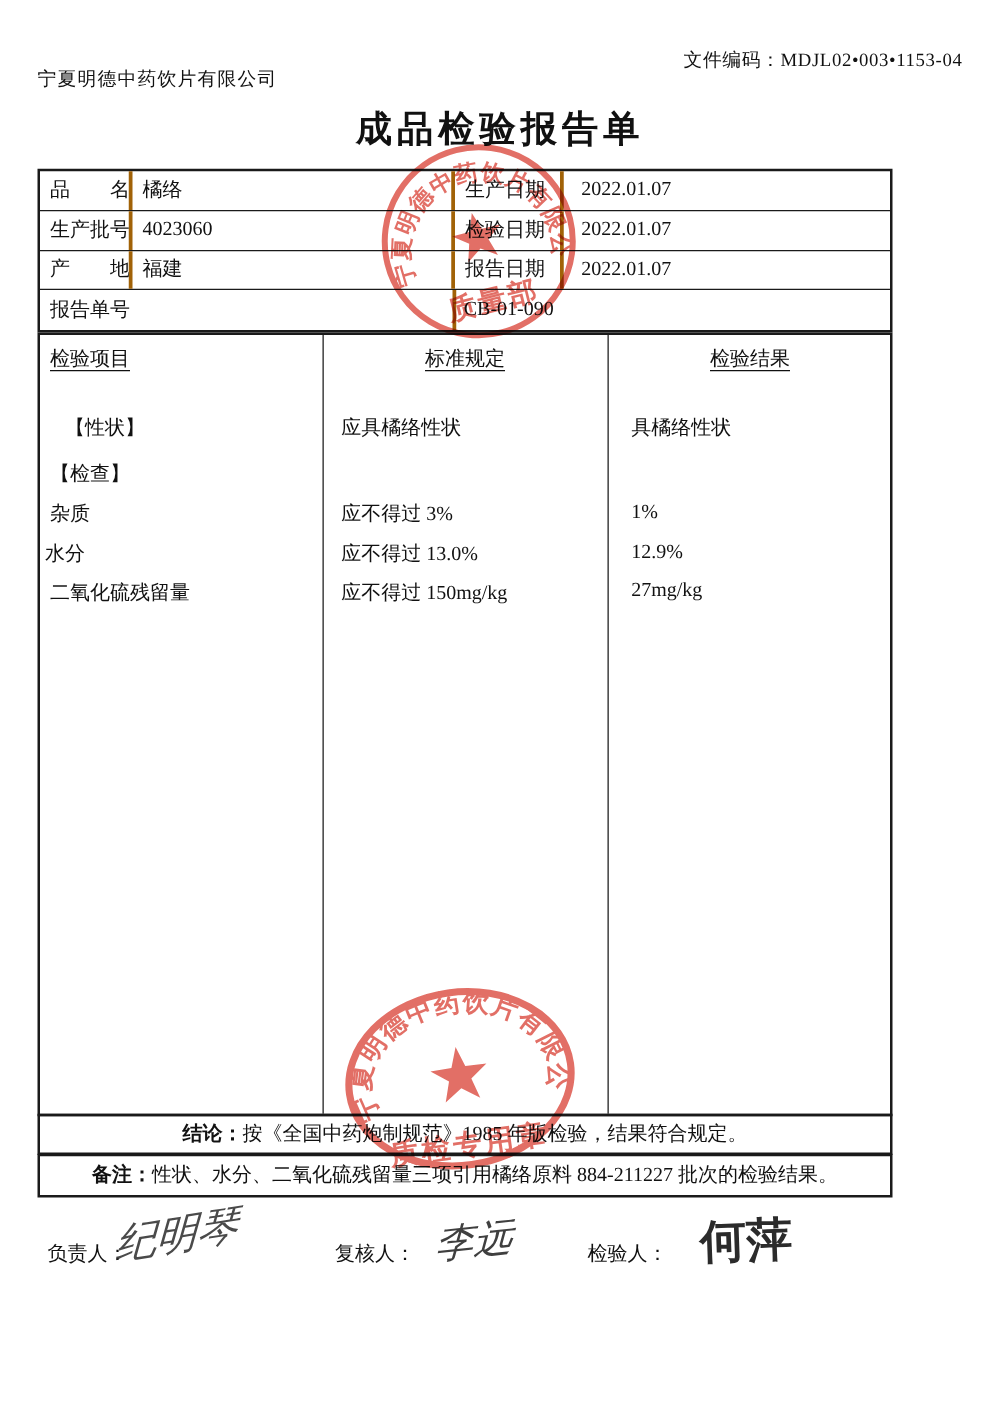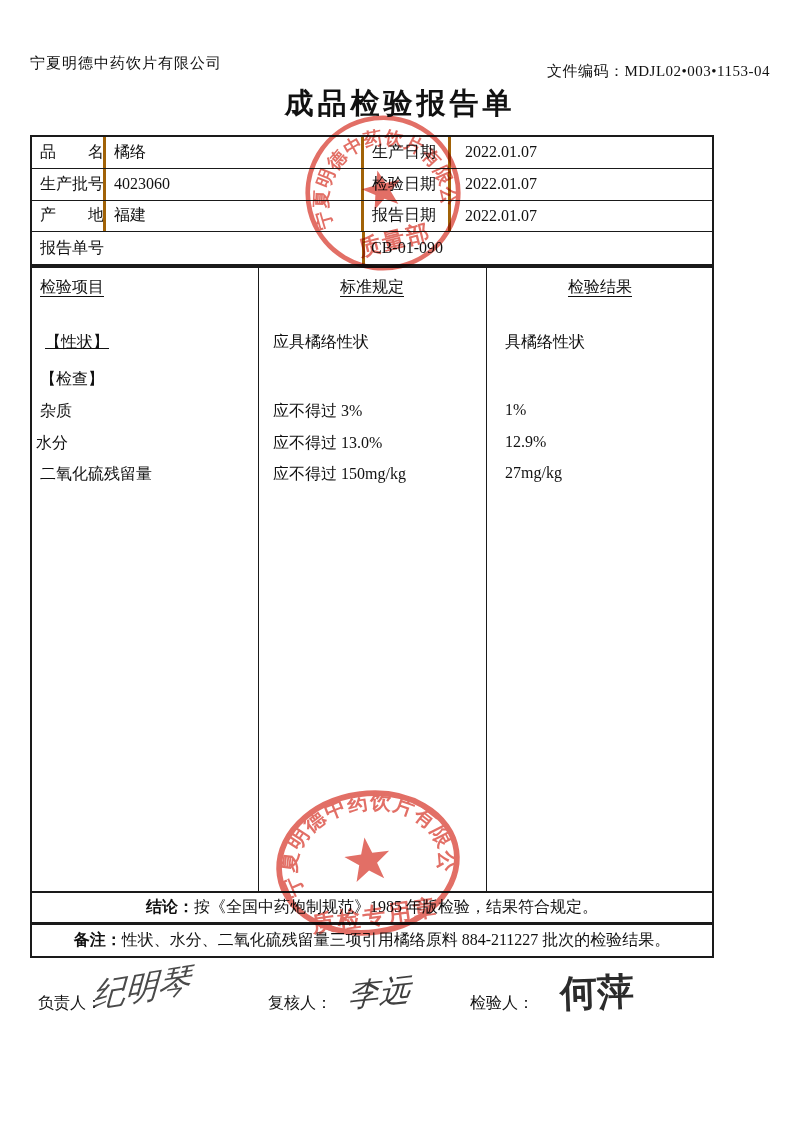--- a/index.html
+++ b/index.html
@@ -11,21 +11,21 @@
   .page {
     position:relative;
     width:800px; height:1131px;
     background:#ffffff;
     overflow:hidden;
   }
   .abs { position:absolute; }
 
   
   .hdr-left  { left:30px;  top:54px; font-size:15px; letter-spacing:1px; }
-  .hdr-right { right:30px; top:62px; font-size:15px; letter-spacing:.5px; }
+  .hdr-right { right:30px; top:39px; font-size:15px; letter-spacing:.5px; }
   .doc-title {
     left:0; right:0; top:84px; text-align:center;
     font-size:29px; font-weight:bold; letter-spacing:4px;
   }
 
   
   .t1 {
     left:30px; top:135px; width:684px; height:131px;
     border:2px solid #1a1a1a;
     display:grid; grid-template-rows: 1fr 1fr 1fr 1fr;
@@ -108,21 +108,21 @@
   </div>
 
   <div class="abs t2">
     <div class="vline v1"></div>
     <div class="vline v2"></div>
 
     <span class="th" style="left:8px; top:9px;">检验项目</span>
     <span class="th" style="left:454px; width:228px; text-align:center; top:9px;">检验结果</span>
     <span class="th" style="left:226px; width:228px; text-align:center; top:9px;">标准规定</span>
 
-    <span style="left:13px;   top:64px;text-decoration:underline;">【性状】</span>
+    <span style="left:20px;   top:64px;">【性状】</span>
     <span style="left:241px; top:64px;">应具橘络性状</span>
     <span style="left:473px; top:64px;">具橘络性状</span>
 
     <span style="left:8px;   top:101px;">【检查】</span>
 
     <span style="left:8px;   top:133px;">杂质</span>
     <span style="left:241px; top:133px;text-align:center;">应不得过 3%</span>
     <span style="left:473px; top:133px;">1%</span>
 
     <span style="left:4px;   top:165px;">水分</span>

